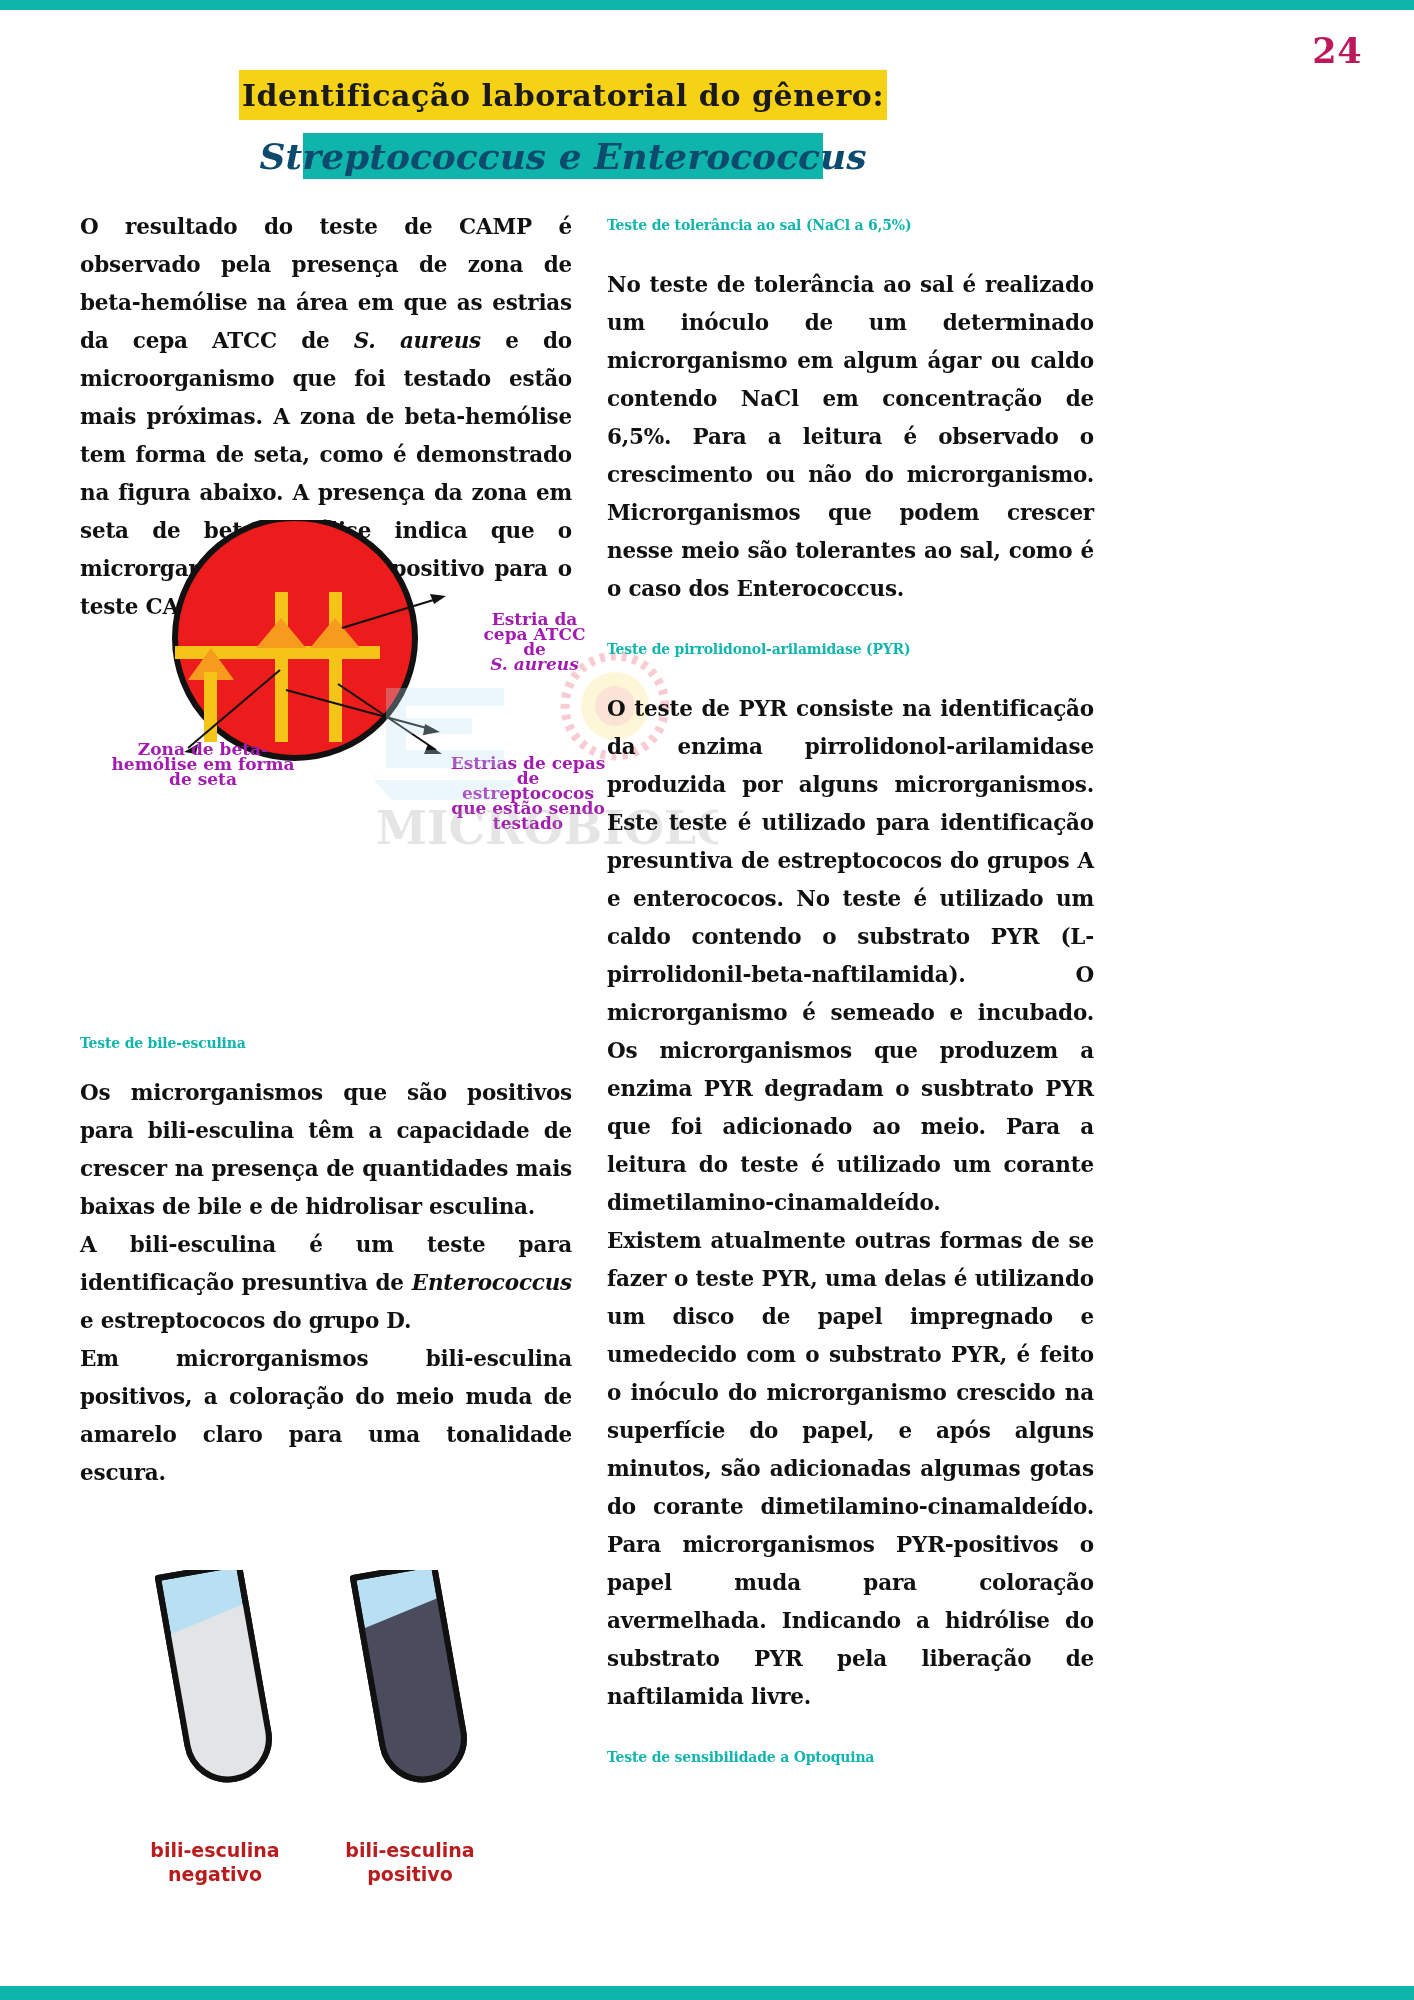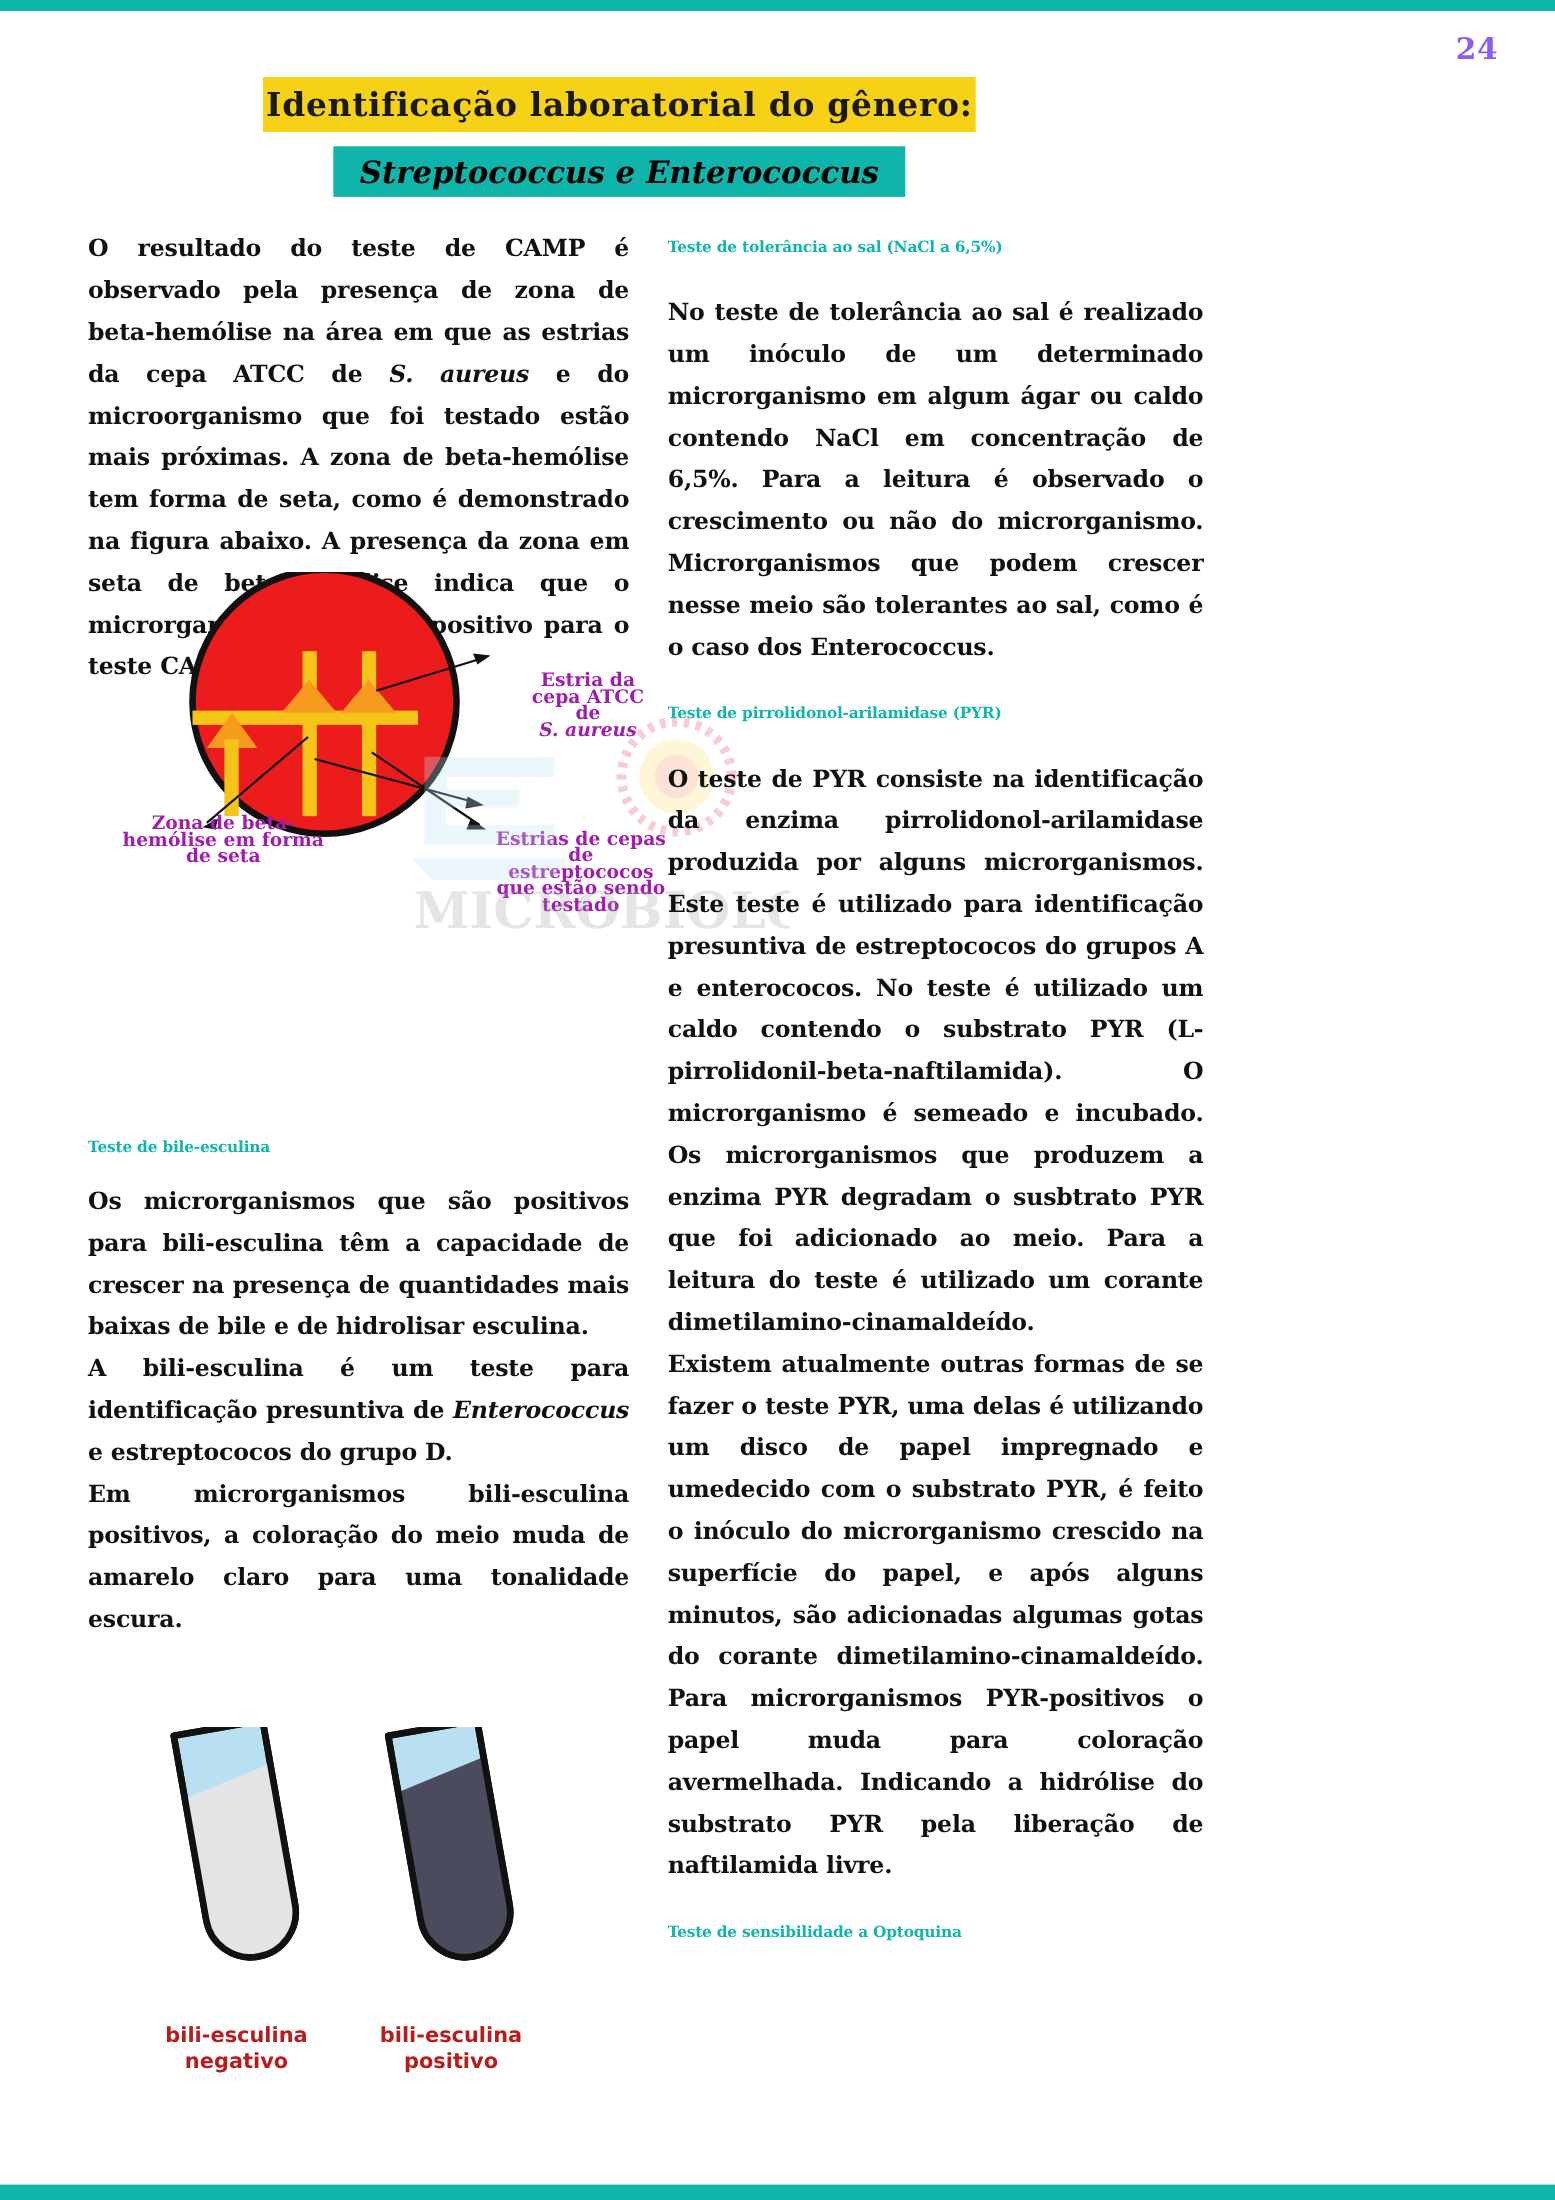--- a/index.html
+++ b/index.html
@@ -21,21 +21,21 @@
     position: absolute; left: 0; top: 0; width: 1414px; height: 10px;
     background: #0fb5ab;
   }
   .rule-bottom {
     position: absolute; left: 0; bottom: 0; width: 1414px; height: 14px;
     background: #0fb5ab;
   }
   .page-number {
     position: absolute; right: 52px; top: 30px;
     font-family: "DejaVu Serif", serif;
-    font-weight: bold; font-size: 27px; color: #8b5cf6;
+    font-weight: bold; font-size: 35px; color: #be185d;
     letter-spacing: .5px;
   }
   
   .title-bar {
     position: absolute; left: 239px; top: 70px;
     width: 648px; height: 50px;
     background: #f6d216;
     display: flex; align-items: center; justify-content: center;
   }
   .title-bar span {
@@ -45,21 +45,21 @@
   }
   .subtitle-bar {
     position: absolute; left: 303px; top: 133px;
     width: 520px; height: 46px;
     background: #0fb5ab;
     display: flex; align-items: center; justify-content: center;
   }
   .subtitle-bar span {
     font-family: "DejaVu Serif", serif;
     font-weight: bold; font-style: italic;
-    font-size: 28px; color: #000000; white-space: nowrap;
+    font-size: 36px; color: #0c4a6e; white-space: nowrap;
   }
   
   .col-left  { position: absolute; left: 80px;  top: 208px; width: 492px; }
   .col-right { position: absolute; left: 607px; top: 208px; width: 487px; }
 
   p.body {
     font-family: "DejaVu Serif", serif;
     font-weight: bold;
     font-size: 21.5px;
     line-height: 38px;

